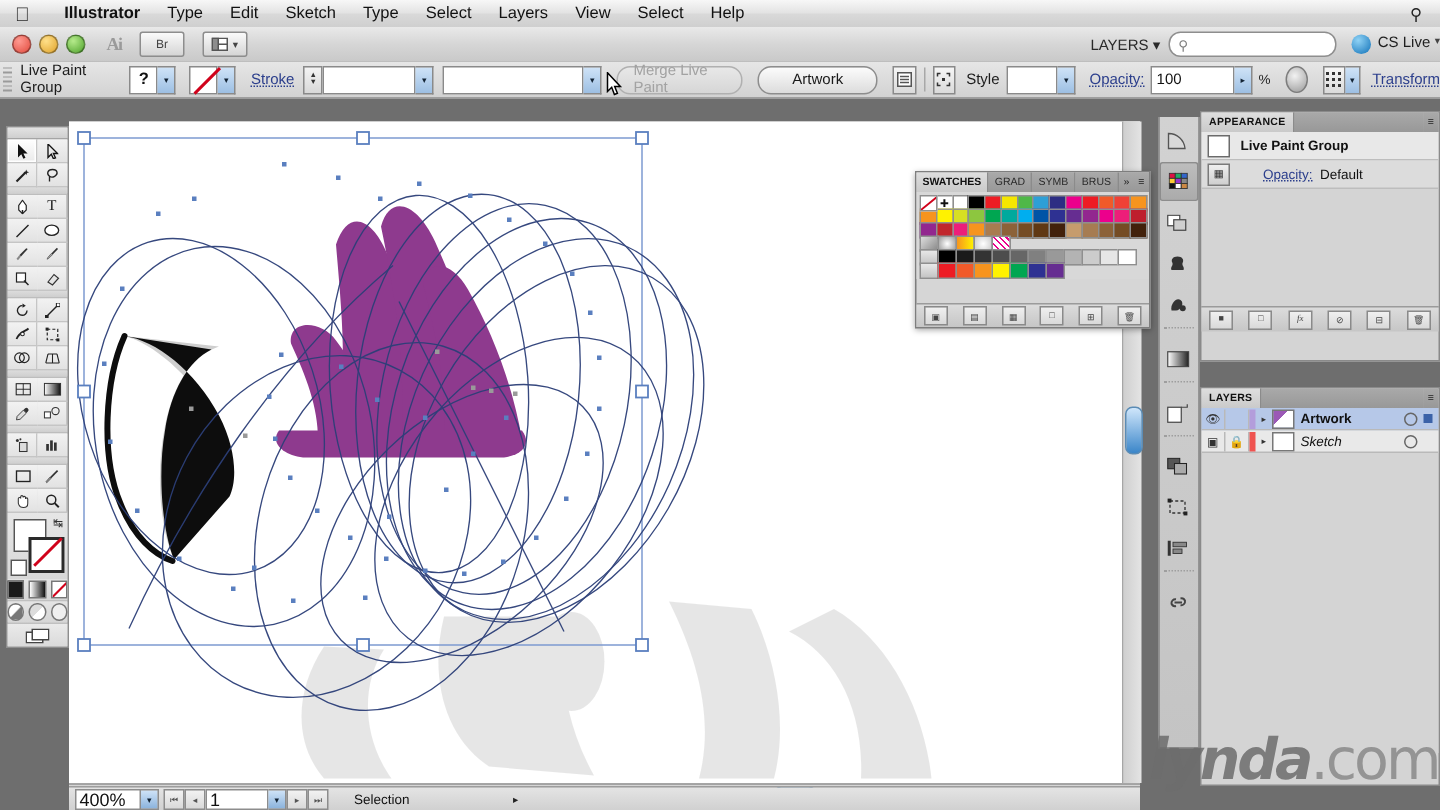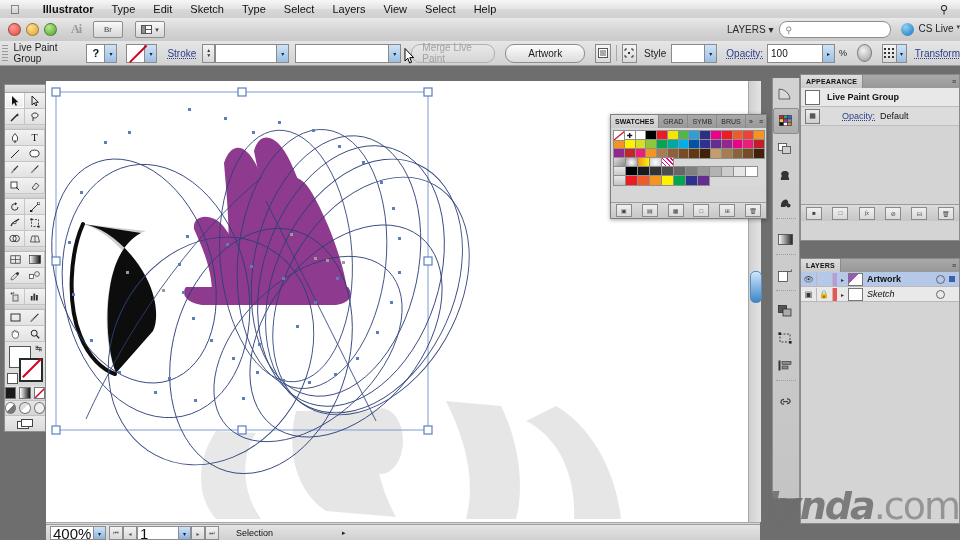--- a/index.html
+++ b/index.html
@@ -155,21 +155,21 @@
   .hthumb{position:absolute;left:470px;top:1px;width:26px;height:10px;border-radius:5px;
     background:linear-gradient(180deg,#cfe6fb,#3b86c9);border:1px solid #5b8cb5;}
 
   
   .statusbar{
     position:absolute;left:46px;top:524px;width:714px;height:16px;
     background:linear-gradient(180deg,#e4e4e4,#cfcfcf);border-top:1px solid #9d9d9d;
     display:flex;align-items:center;font-size:9px;color:#111;
   }
   .sb-field{height:12px;border:1px solid #8d8d8d;background:#fff;display:flex;align-items:center;
-    padding:0 2px;font-size:15px;}
+    padding:0 2px;font-size:12px;}
   .sb-arr{width:11px;height:12px;border:1px solid #8d8d8d;border-left:none;
     background:linear-gradient(180deg,#cfe3f7,#8bb3dd);display:flex;align-items:center;justify-content:center;
     font-size:6px;color:#123;}
   .sb-nav{width:12px;height:12px;border:1px solid #8d8d8d;background:linear-gradient(180deg,#f2f2f2,#d9d9d9);
     display:flex;align-items:center;justify-content:center;font-size:6px;color:#555;}
   .sb-status{position:absolute;left:190px;font-size:9px;color:#111;}
   .sb-statusarr{position:absolute;left:296px;font-size:7px;color:#222;}
 
   
   .swatchpal{

